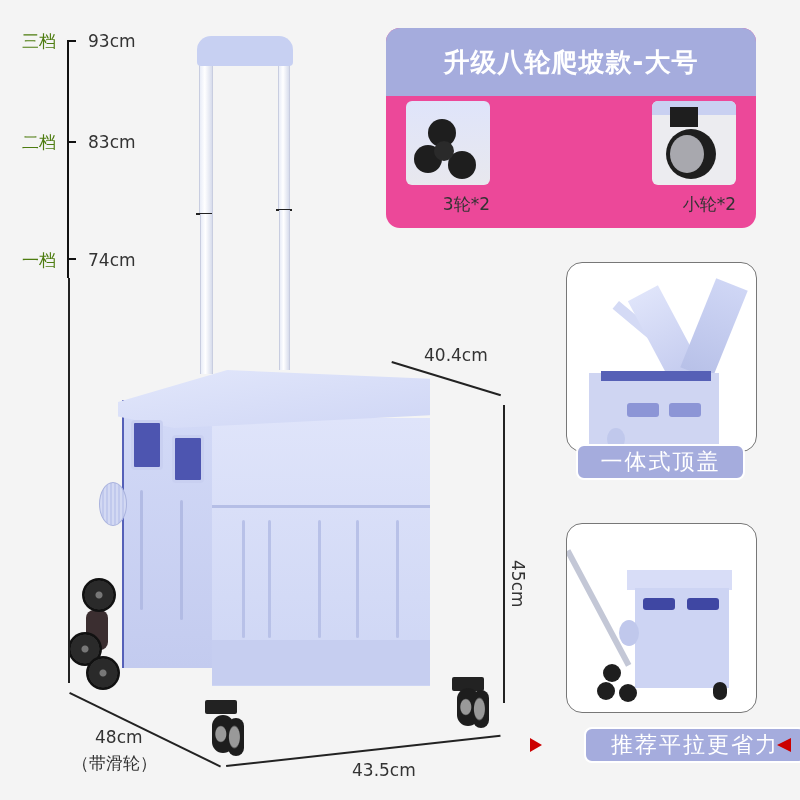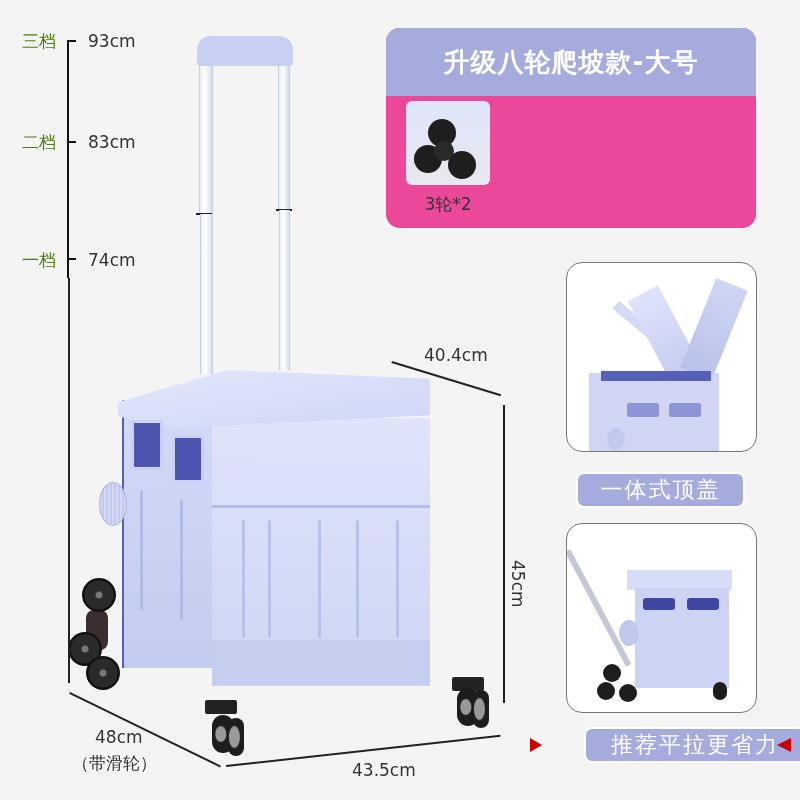--- a/index.html
+++ b/index.html
@@ -35,21 +35,21 @@
 
   
   .dim-line { position: absolute; height: 1.5px; background: #222; transform-origin: 0 0; }
   .dim-vline { position: absolute; width: 1.5px; background: #222; }
   .dim-text { position: absolute; font-size: 17px; color: #333; }
 
   
   .feature-card { position: absolute; left: 386px; top: 28px; width: 370px; height: 200px; background: #ec4899; border-radius: 14px; overflow: hidden; }
   .feature-banner { height: 68px; background: #a5acdd; color: #fff; font-size: 26px; font-weight: bold; display: flex; align-items: center; justify-content: center; letter-spacing: 1px; }
   .feature-thumbs { display: flex; justify-content: space-between; padding: 5px 20px 0 20px; }
-  .thumb { width: 84px; display: flex; flex-direction: column; align-items: center; }
+  .thumb { width: 84px; display: flex; flex-direction: column; align-items: flex-end; }
   .thumb-img { width: 84px; height: 84px; border-radius: 6px; position: relative; overflow: hidden; }
   .thumb-label { margin-top: 8px; font-size: 17px; color: #333; white-space: nowrap; }
 
   
   .photo-card { position: absolute; left: 566px; width: 191px; height: 190px; background: #fff; border: 1.5px solid #777; border-radius: 16px; overflow: hidden; }
   .pill { position: absolute; height: 36px; background: #a5acdd; color: #fff; font-size: 22px; border-radius: 8px; border: 2px solid #fff; display: flex; align-items: center; justify-content: center; letter-spacing: 2px; }
   .red-arrow { position: absolute; width: 0; height: 0; border-top: 7px solid transparent; border-bottom: 7px solid transparent; }
 </style>
 </head>
 <body>
@@ -129,34 +129,43 @@
   <div class="feature-thumbs">
     <div class="thumb">
       <div class="thumb-img" style="background:linear-gradient(180deg,#dfe4fa,#e8e8ee)">
         <div class="abs" style="left:22px;top:18px;width:28px;height:28px;border-radius:50%;background:#1e1e1e"></div>
         <div class="abs" style="left:8px;top:44px;width:28px;height:28px;border-radius:50%;background:#1e1e1e"></div>
         <div class="abs" style="left:42px;top:50px;width:28px;height:28px;border-radius:50%;background:#1e1e1e"></div>
         <div class="abs" style="left:28px;top:40px;width:20px;height:20px;border-radius:50%;background:#2a2a2a"></div>
       </div>
       <span class="thumb-label">3轮*2</span>
     </div>
+    <div class="thumb">
+      <div class="thumb-img" style="background:#ececf0">
+        <div class="abs" style="left:0;top:0;width:84px;height:14px;background:#c9d0f1"></div>
+        <div class="abs" style="left:18px;top:6px;width:28px;height:20px;background:#1e1e1e"></div>
+        <div class="abs" style="left:14px;top:28px;width:50px;height:50px;border-radius:50%;background:#1e1e1e"></div>
+        <div class="abs" style="left:18px;top:34px;width:34px;height:38px;border-radius:50%;background:#a8a8ae"></div>
+      </div>
+      <span class="thumb-label">小轮*2</span>
+    </div>
   </div>
 </div>
 
 <div class="photo-card" style="top:262px">
   <div class="abs" style="left:52px;top:38px;width:60px;height:10px;background:#d4daf5;transform:rotate(40deg);transform-origin:0 0"></div>
   <div class="abs" style="left:80px;top:25px;width:34px;height:90px;background:linear-gradient(180deg,#dfe4fa,#c5ccef);transform:rotate(-28deg)"></div>
   <div class="abs" style="left:130px;top:18px;width:34px;height:96px;background:linear-gradient(180deg,#cfd6f5,#b8c1e8);transform:rotate(22deg)"></div>
   <div class="abs" style="left:22px;top:110px;width:130px;height:90px;background:#cfd5f2"></div>
   <div class="abs" style="left:34px;top:108px;width:110px;height:10px;background:#5660b6"></div>
   <div class="abs" style="left:60px;top:140px;width:32px;height:14px;background:#8c95d6;border-radius:3px"></div>
   <div class="abs" style="left:102px;top:140px;width:32px;height:14px;background:#8c95d6;border-radius:3px"></div>
   <div class="abs" style="left:40px;top:165px;width:18px;height:22px;border-radius:50%;background:#c0c8ec"></div>
 </div>
-<div class="pill" style="left:576px;top:472px;width:169px">一体式顶盖</div>
+<div class="pill" style="left:576px;top:444px;width:169px">一体式顶盖</div>
 
 <div class="photo-card" style="top:523px">
   <div class="abs" style="left:-2px;top:28px;width:6px;height:130px;background:#c3c7d6;transform:rotate(-28deg);transform-origin:0 0"></div>
   <div class="abs" style="left:60px;top:46px;width:105px;height:20px;background:#d8ddf7"></div>
   <div class="abs" style="left:68px;top:64px;width:94px;height:100px;background:#cdd4f3"></div>
   <div class="abs" style="left:76px;top:74px;width:32px;height:12px;background:#3f47a3;border-radius:3px"></div>
   <div class="abs" style="left:120px;top:74px;width:32px;height:12px;background:#3f47a3;border-radius:3px"></div>
   <div class="abs" style="left:52px;top:96px;width:20px;height:26px;border-radius:50%;background:#c0c8ec"></div>
   <div class="abs" style="left:36px;top:140px;width:18px;height:18px;border-radius:50%;background:#1e1e1e"></div>
   <div class="abs" style="left:30px;top:158px;width:18px;height:18px;border-radius:50%;background:#1e1e1e"></div>

